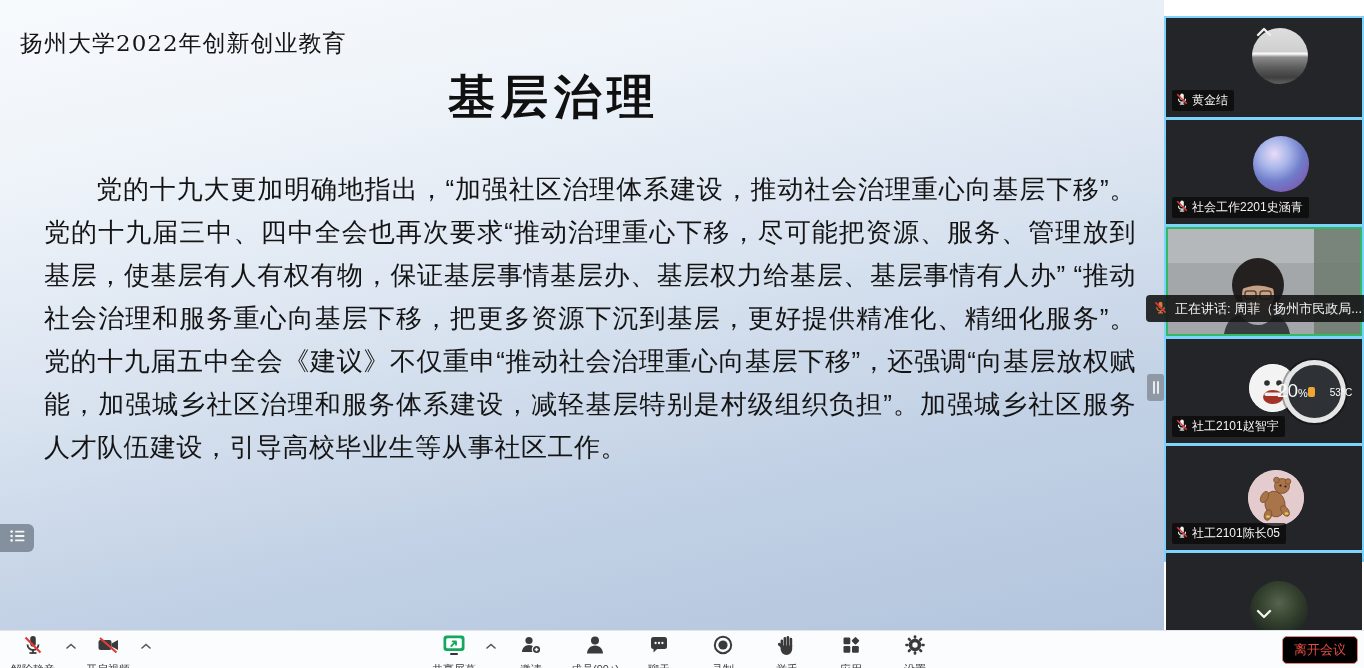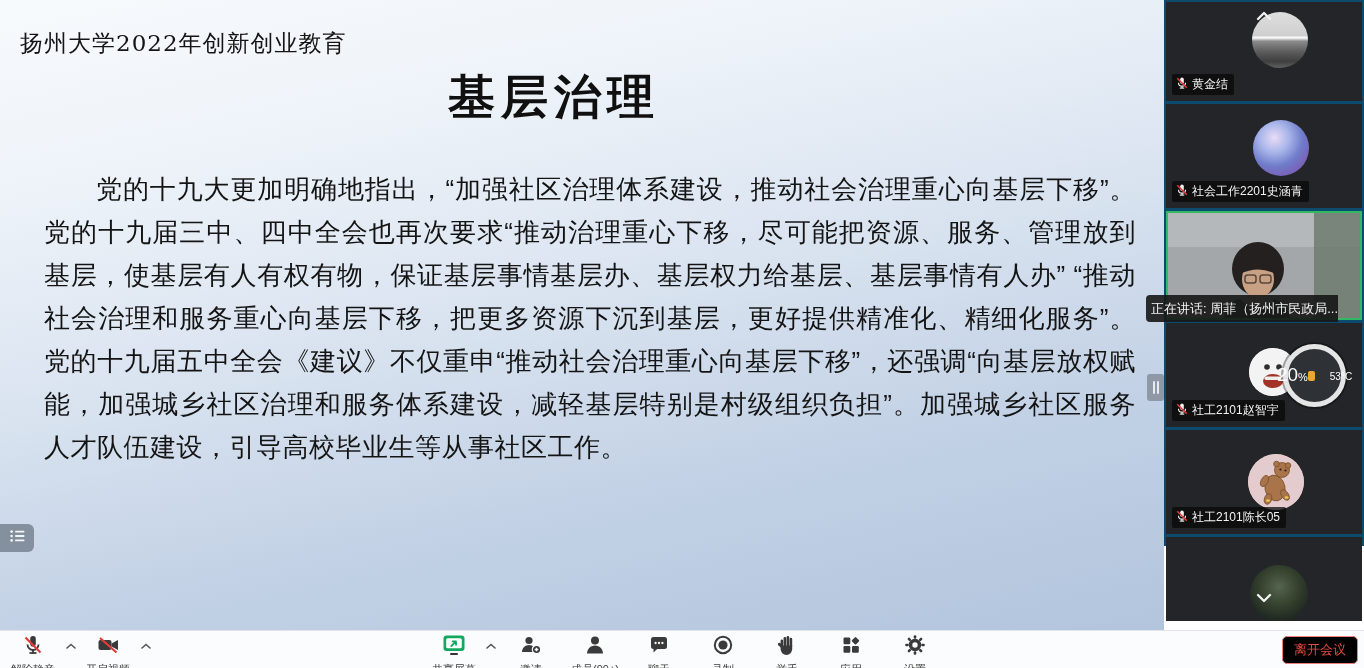--- a/index.html
+++ b/index.html
@@ -17,21 +17,21 @@
                  font-family:"DejaVu Serif","Liberation Serif",serif; letter-spacing:6px; }
   .slide-body { position:absolute; left:44px; top:168px; width:1092px; color:#141414;
                 font-size:26px; line-height:43px; text-align:justify; letter-spacing:0.5px; }
   .slide-body p { text-indent:2em; margin:0; }
 
   .list-btn { position:absolute; left:0; top:524px; width:34px; height:28px;
               background:rgba(120,131,146,0.85); border-radius:0 6px 6px 0;
               display:flex; align-items:center; justify-content:center; cursor:pointer; }
 
   
-  .sidebar { position:absolute; left:1164px; top:0; width:200px; height:546px; background:#0c4a6e; }
+  .sidebar { position:absolute; left:1164px; top:16px; width:200px; height:546px; background:#7dd3fc; }
   .tile { position:relative; margin:0 2px 3px 2px; background:#232528; overflow:hidden; cursor:pointer; }
   .t1 { height:99px; margin-top:2px; }
   .t2 { height:104px; }
   .t3 { height:109px; border:2px solid #33b863; background:#8f9496; }
   .t4 { height:104px; }
   .t5 { height:104px; }
   .t6 { height:84px; }
   .avatar { position:absolute; width:56px; height:56px; border-radius:50%; overflow:hidden; }
   .av1 { left:86px; top:10px;
          background:linear-gradient(180deg,#dedede 0%,#cfcfcf 42%,#ffffff 46%,#8c8c8c 52%,#5e5e5e 70%,#3f3f3f 88%,#606060 100%); }
@@ -50,23 +50,23 @@
 
   .battery-badge { position:absolute; left:117px; top:21px; width:63px; height:63px; border-radius:50%;
                    background:#2e3236; border:5px solid #e5e5e5; display:flex; 
                    align-items:center; justify-content:center; color:#fff; z-index:2;
                    box-shadow:0 0 0 2px rgba(0,0,0,0.35); }
   .battery-pct { font-size:19px; line-height:19px; font-weight:400; }
   .battery-pct .pct-sign { font-size:11px; }
   .battery-temp { display:flex; align-items:center; gap:15px; font-size:10px; margin-top:1px; }
   .temp-icon { width:7px; height:10px; background:#f0a432; border-radius:2px 2px 2px 2px; }
 
-  .speaking-bar { position:absolute; left:1146px; top:295px; width:192px; height:27px; z-index:6;
+  .speaking-bar { position:absolute; left:1146px; top:295px; width:218px; height:27px; z-index:6;
                   background:rgba(22,22,22,0.9); border-radius:4px 0 0 4px; display:flex; align-items:center;
-                  gap:7px; padding-left:7px; color:#f2f2f2; font-size:13px; white-space:nowrap; overflow:hidden;justify-content:flex-end; }
+                  gap:7px; padding-left:7px; color:#f2f2f2; font-size:13px; white-space:nowrap; overflow:hidden; }
   .drag-handle { position:absolute; left:1147px; top:374px; width:17px; height:27px; z-index:6;
                  background:rgba(138,146,158,0.9); border-radius:3px; display:flex; align-items:center;
                  justify-content:center; gap:2px; cursor:pointer; }
   .drag-handle i { width:2px; height:13px; background:#e8ebef; border-radius:1px; }
 
   
   .toolbar { position:absolute; left:0; top:630px; width:1364px; height:38px;
              background:#fbfcfd; border-top:1px solid #e2e4e8; }
   .tb-left { position:absolute; left:4px; top:3px; display:flex; align-items:flex-start; }
   .tb-center { position:absolute; left:426px; top:3px; display:flex; align-items:flex-start; }

